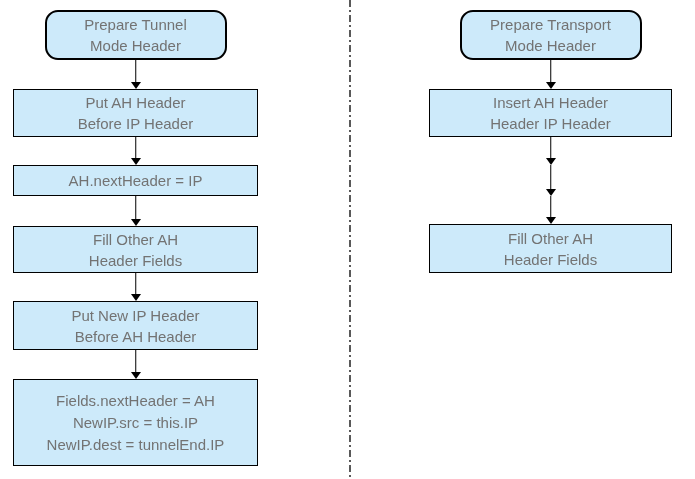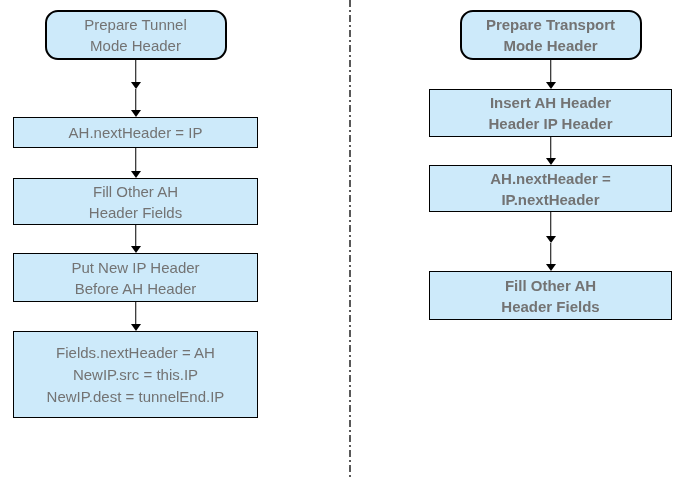--- a/index.html
+++ b/index.html
@@ -29,21 +29,21 @@
     );
   }
   .col {
     position: absolute;
     top: 10px;
     display: flex;
     flex-direction: column;
     align-items: center;
   }
   .col.left  { left: 13px;  width: 245px; }
-  .col.right { left: 429px; width: 243px; font-weight: bold; }
+  .col.right { left: 429px; width: 243px; }
   .node {
     box-sizing: border-box;
     width: 100%;
     background: var(--node-fill);
     border: 1.5px solid var(--node-border);
     display: flex;
     flex-direction: column;
     justify-content: center;
     align-items: center;
     text-align: center;
@@ -89,20 +89,24 @@
 
 <div class="col left">
 
   <div class="node rounded" style="height:50px">
     <div class="line">Prepare Tunnel</div>
     <div class="line">Mode Header</div>
   </div>
 
   <div class="arrow" style="height:29px"></div>
 
+  <div class="node" style="height:48px">
+    <div class="line">Put AH Header</div>
+    <div class="line">Before IP Header</div>
+  </div>
 
   <div class="arrow" style="height:28px"></div>
 
   <div class="node" style="height:31px">
     <div class="line">AH.nextHeader = IP</div>
   </div>
 
   <div class="arrow" style="height:30px"></div>
 
   <div class="node" style="height:47px">
@@ -136,24 +140,20 @@
 
   <div class="arrow" style="height:29px"></div>
 
   <div class="node" style="height:48px">
     <div class="line">Insert AH Header</div>
     <div class="line">Header IP Header</div>
   </div>
 
   <div class="arrow" style="height:28px"></div>
 
-  <div class="node" style="height:47px">
-    <div class="line">AH.nextHeader =</div>
-    <div class="line">IP.nextHeader</div>
-  </div>
 
   <div class="arrow" style="height:31px"></div>
 
 
   <div class="arrow" style="height:28px"></div>
 
   <div class="node" style="height:49px">
     <div class="line">Fill Other AH</div>
     <div class="line">Header Fields</div>
   </div>

